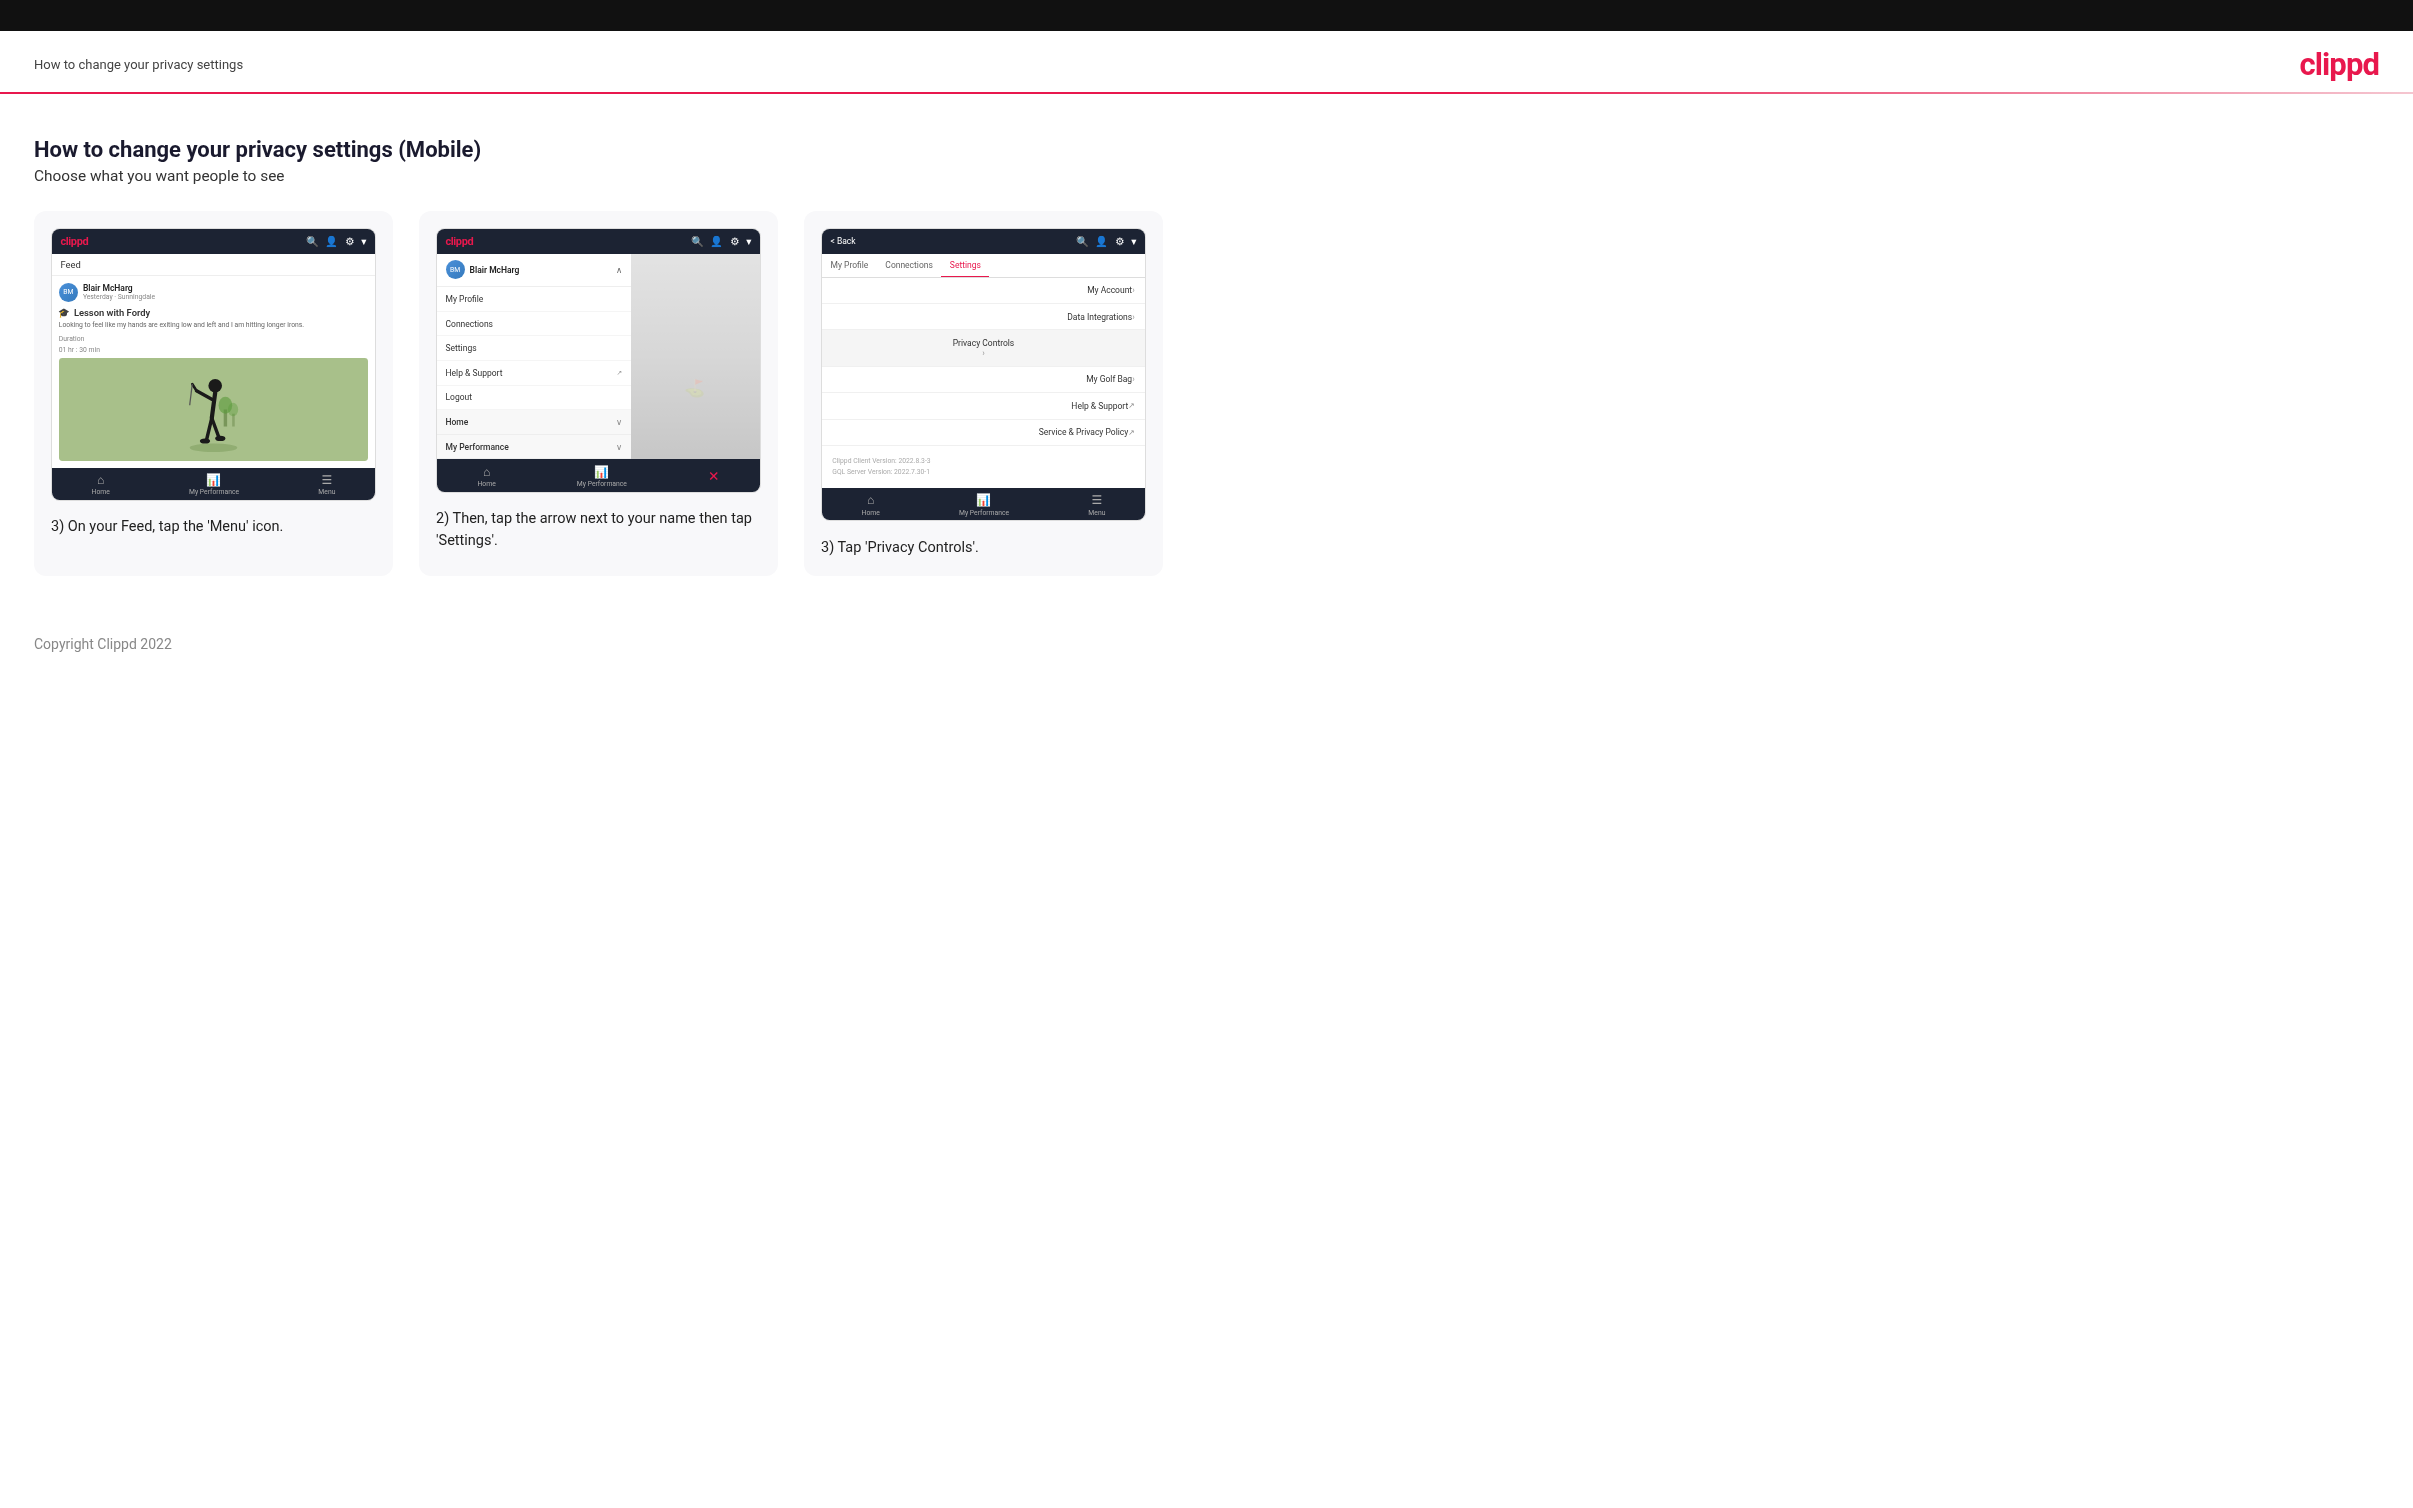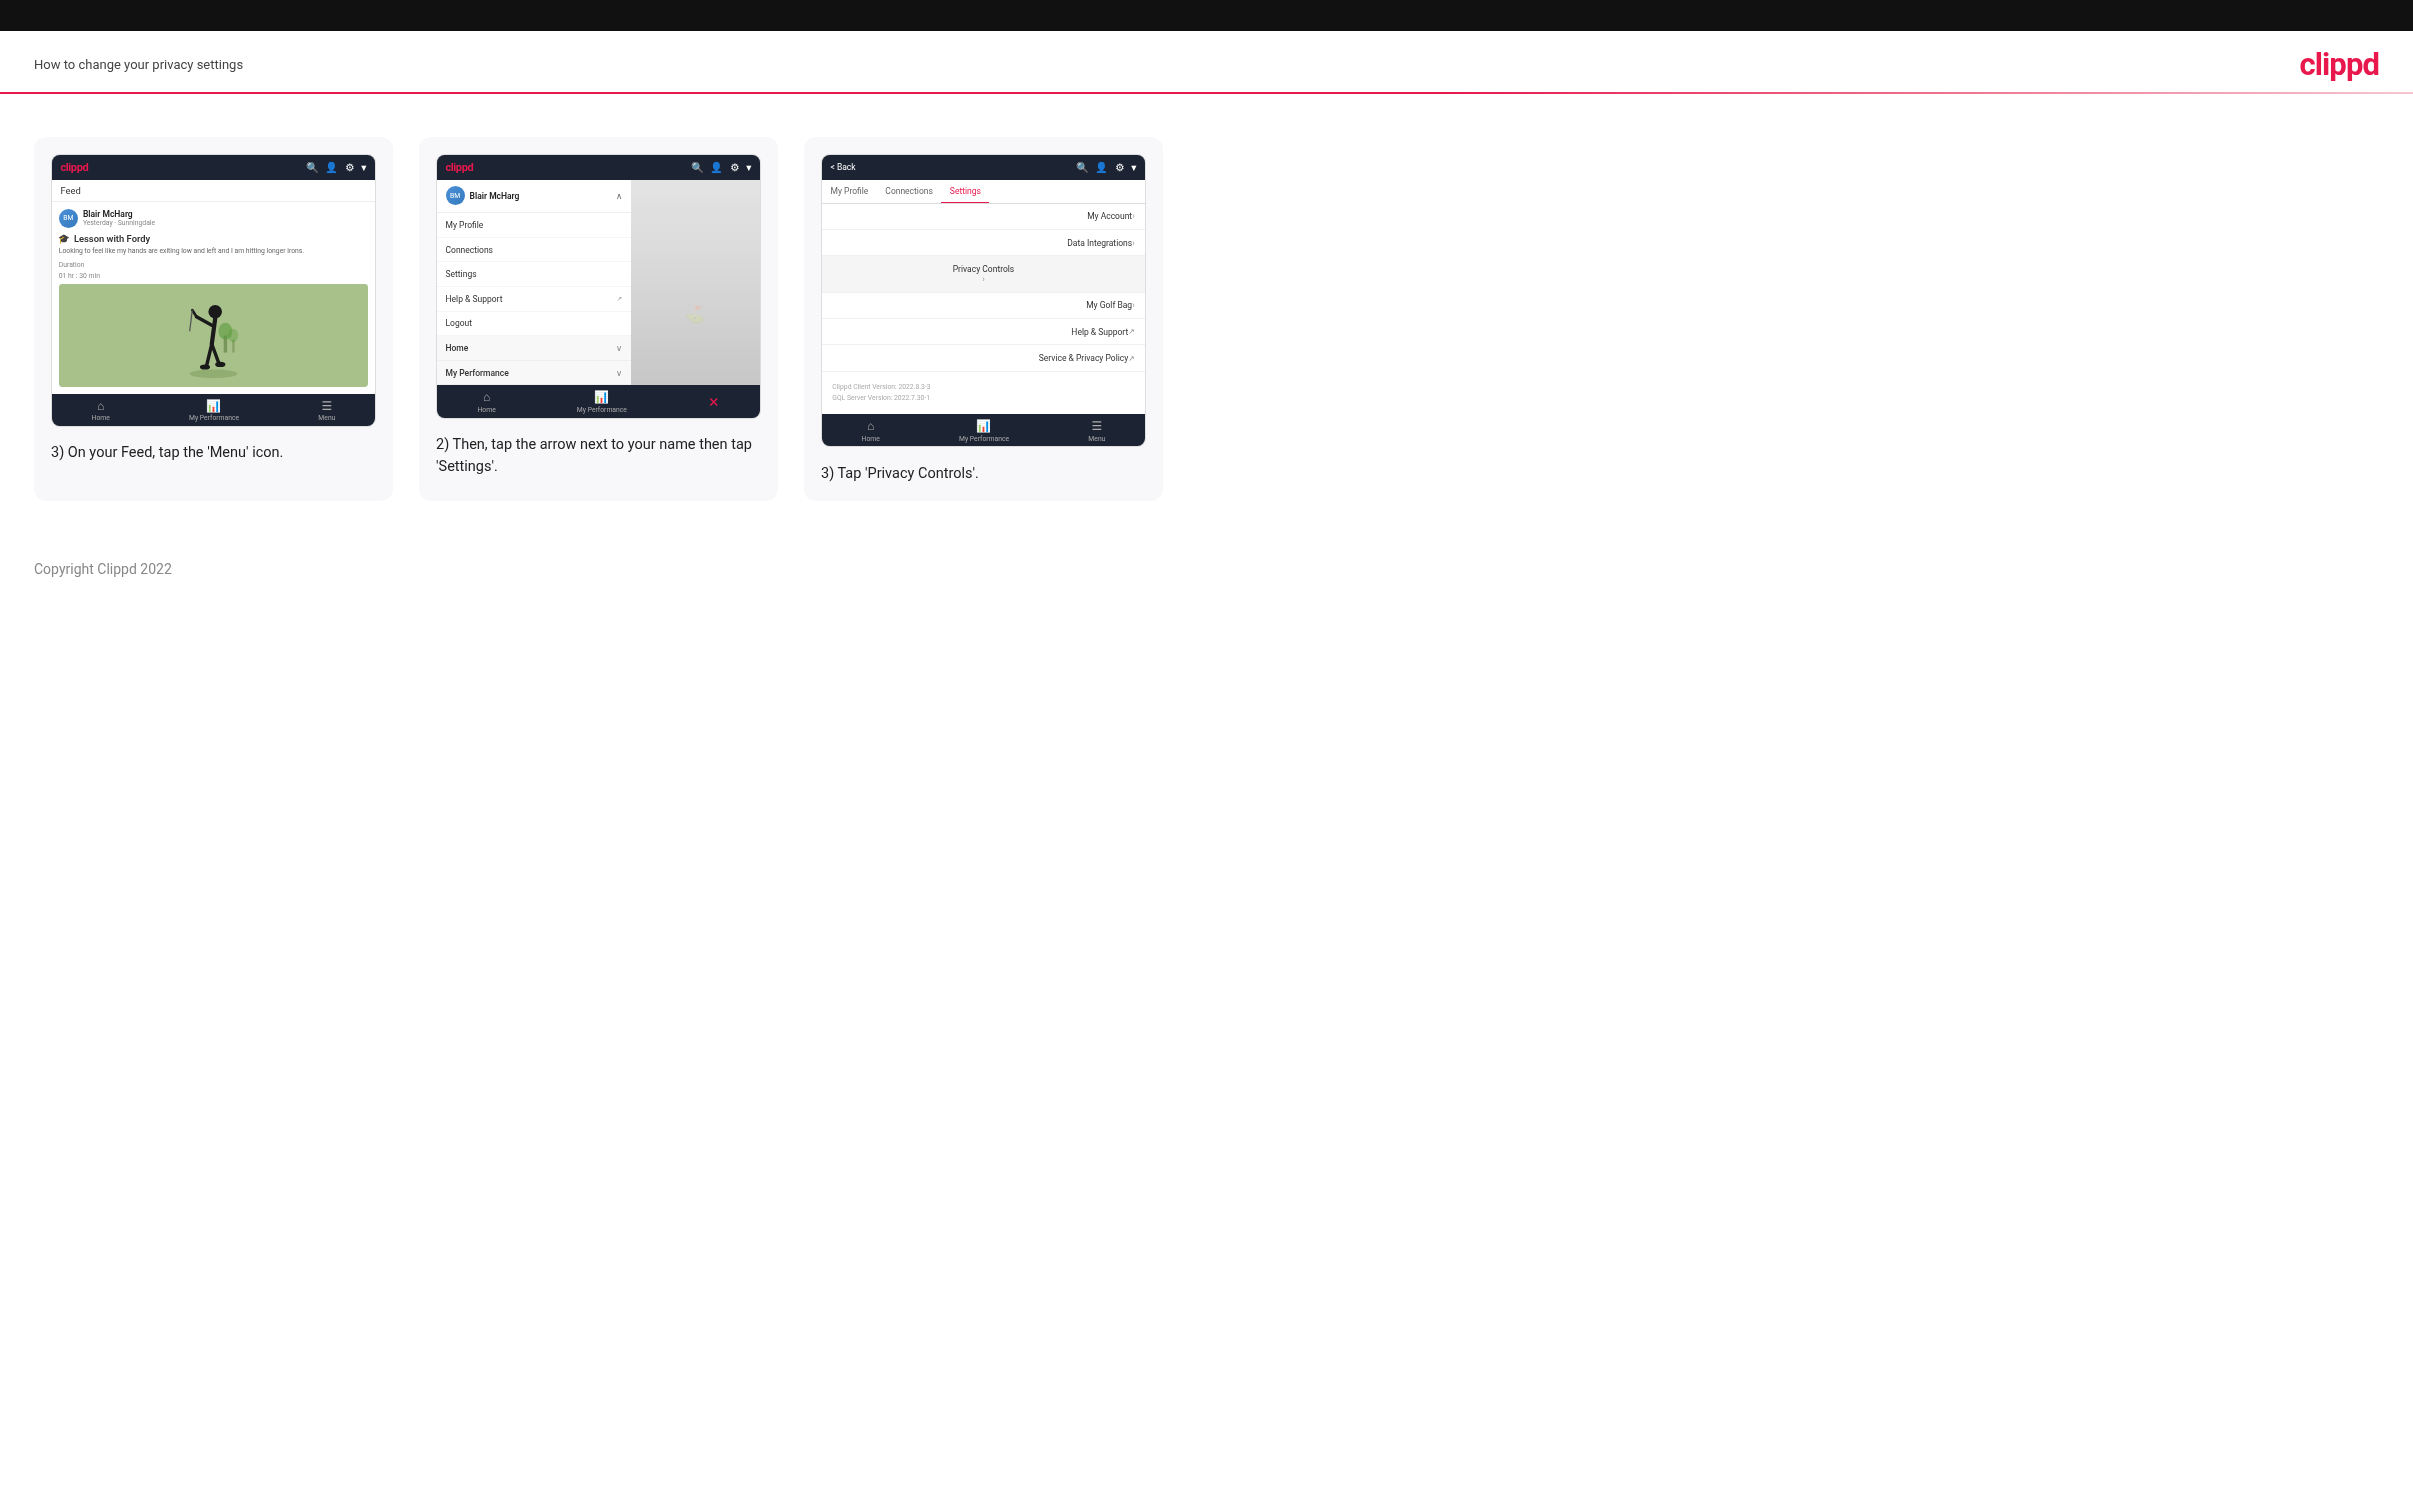--- a/index.html
+++ b/index.html
@@ -377,20 +377,22 @@
 <div class="top-bar"></div>
 
 <div class="header">
   <span class="header-title">How to change your privacy settings</span>
   <span class="logo">clippd</span>
 </div>
 
 <div class="header-divider"></div>
 
 <div class="main">
+  <div class="page-heading">How to change your privacy settings (Mobile)</div>
+  <div class="page-subheading">Choose what you want people to see</div>
 
   <div class="cards">
 
     <div class="card">
 
       <div class="phone-mockup">
 
         <div class="phone-nav">
           <span class="phone-logo">clippd</span>
           <div class="phone-nav-icons">

